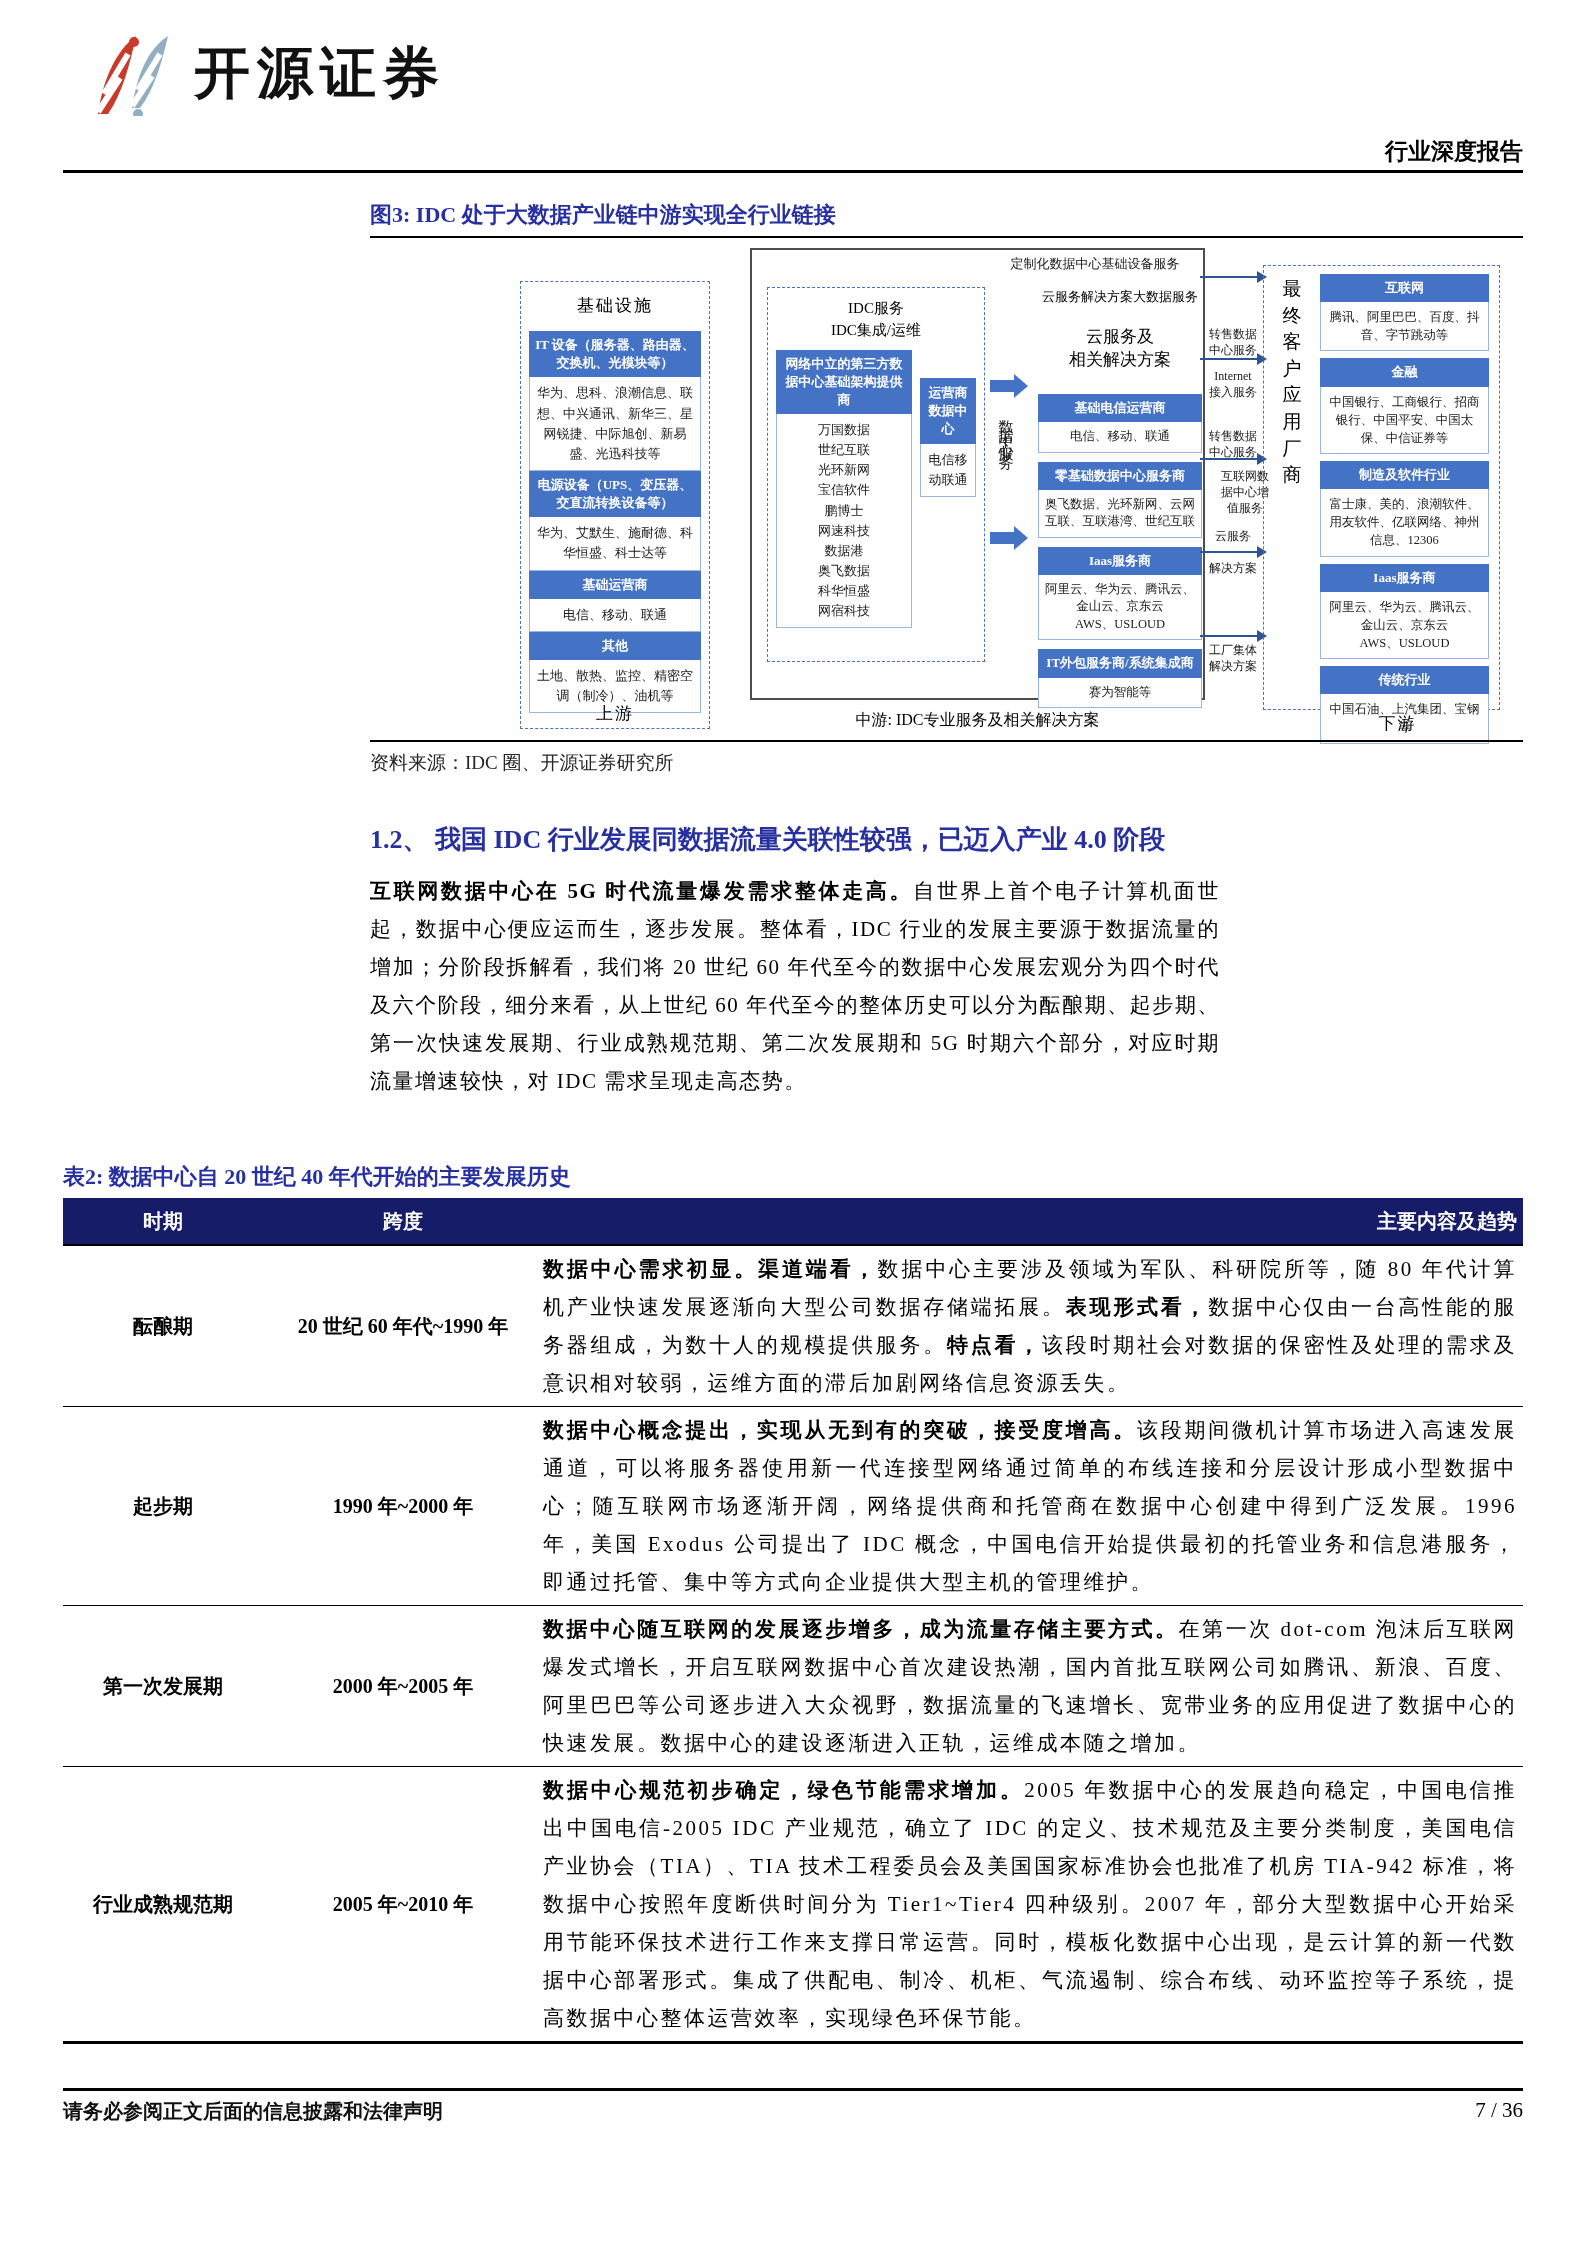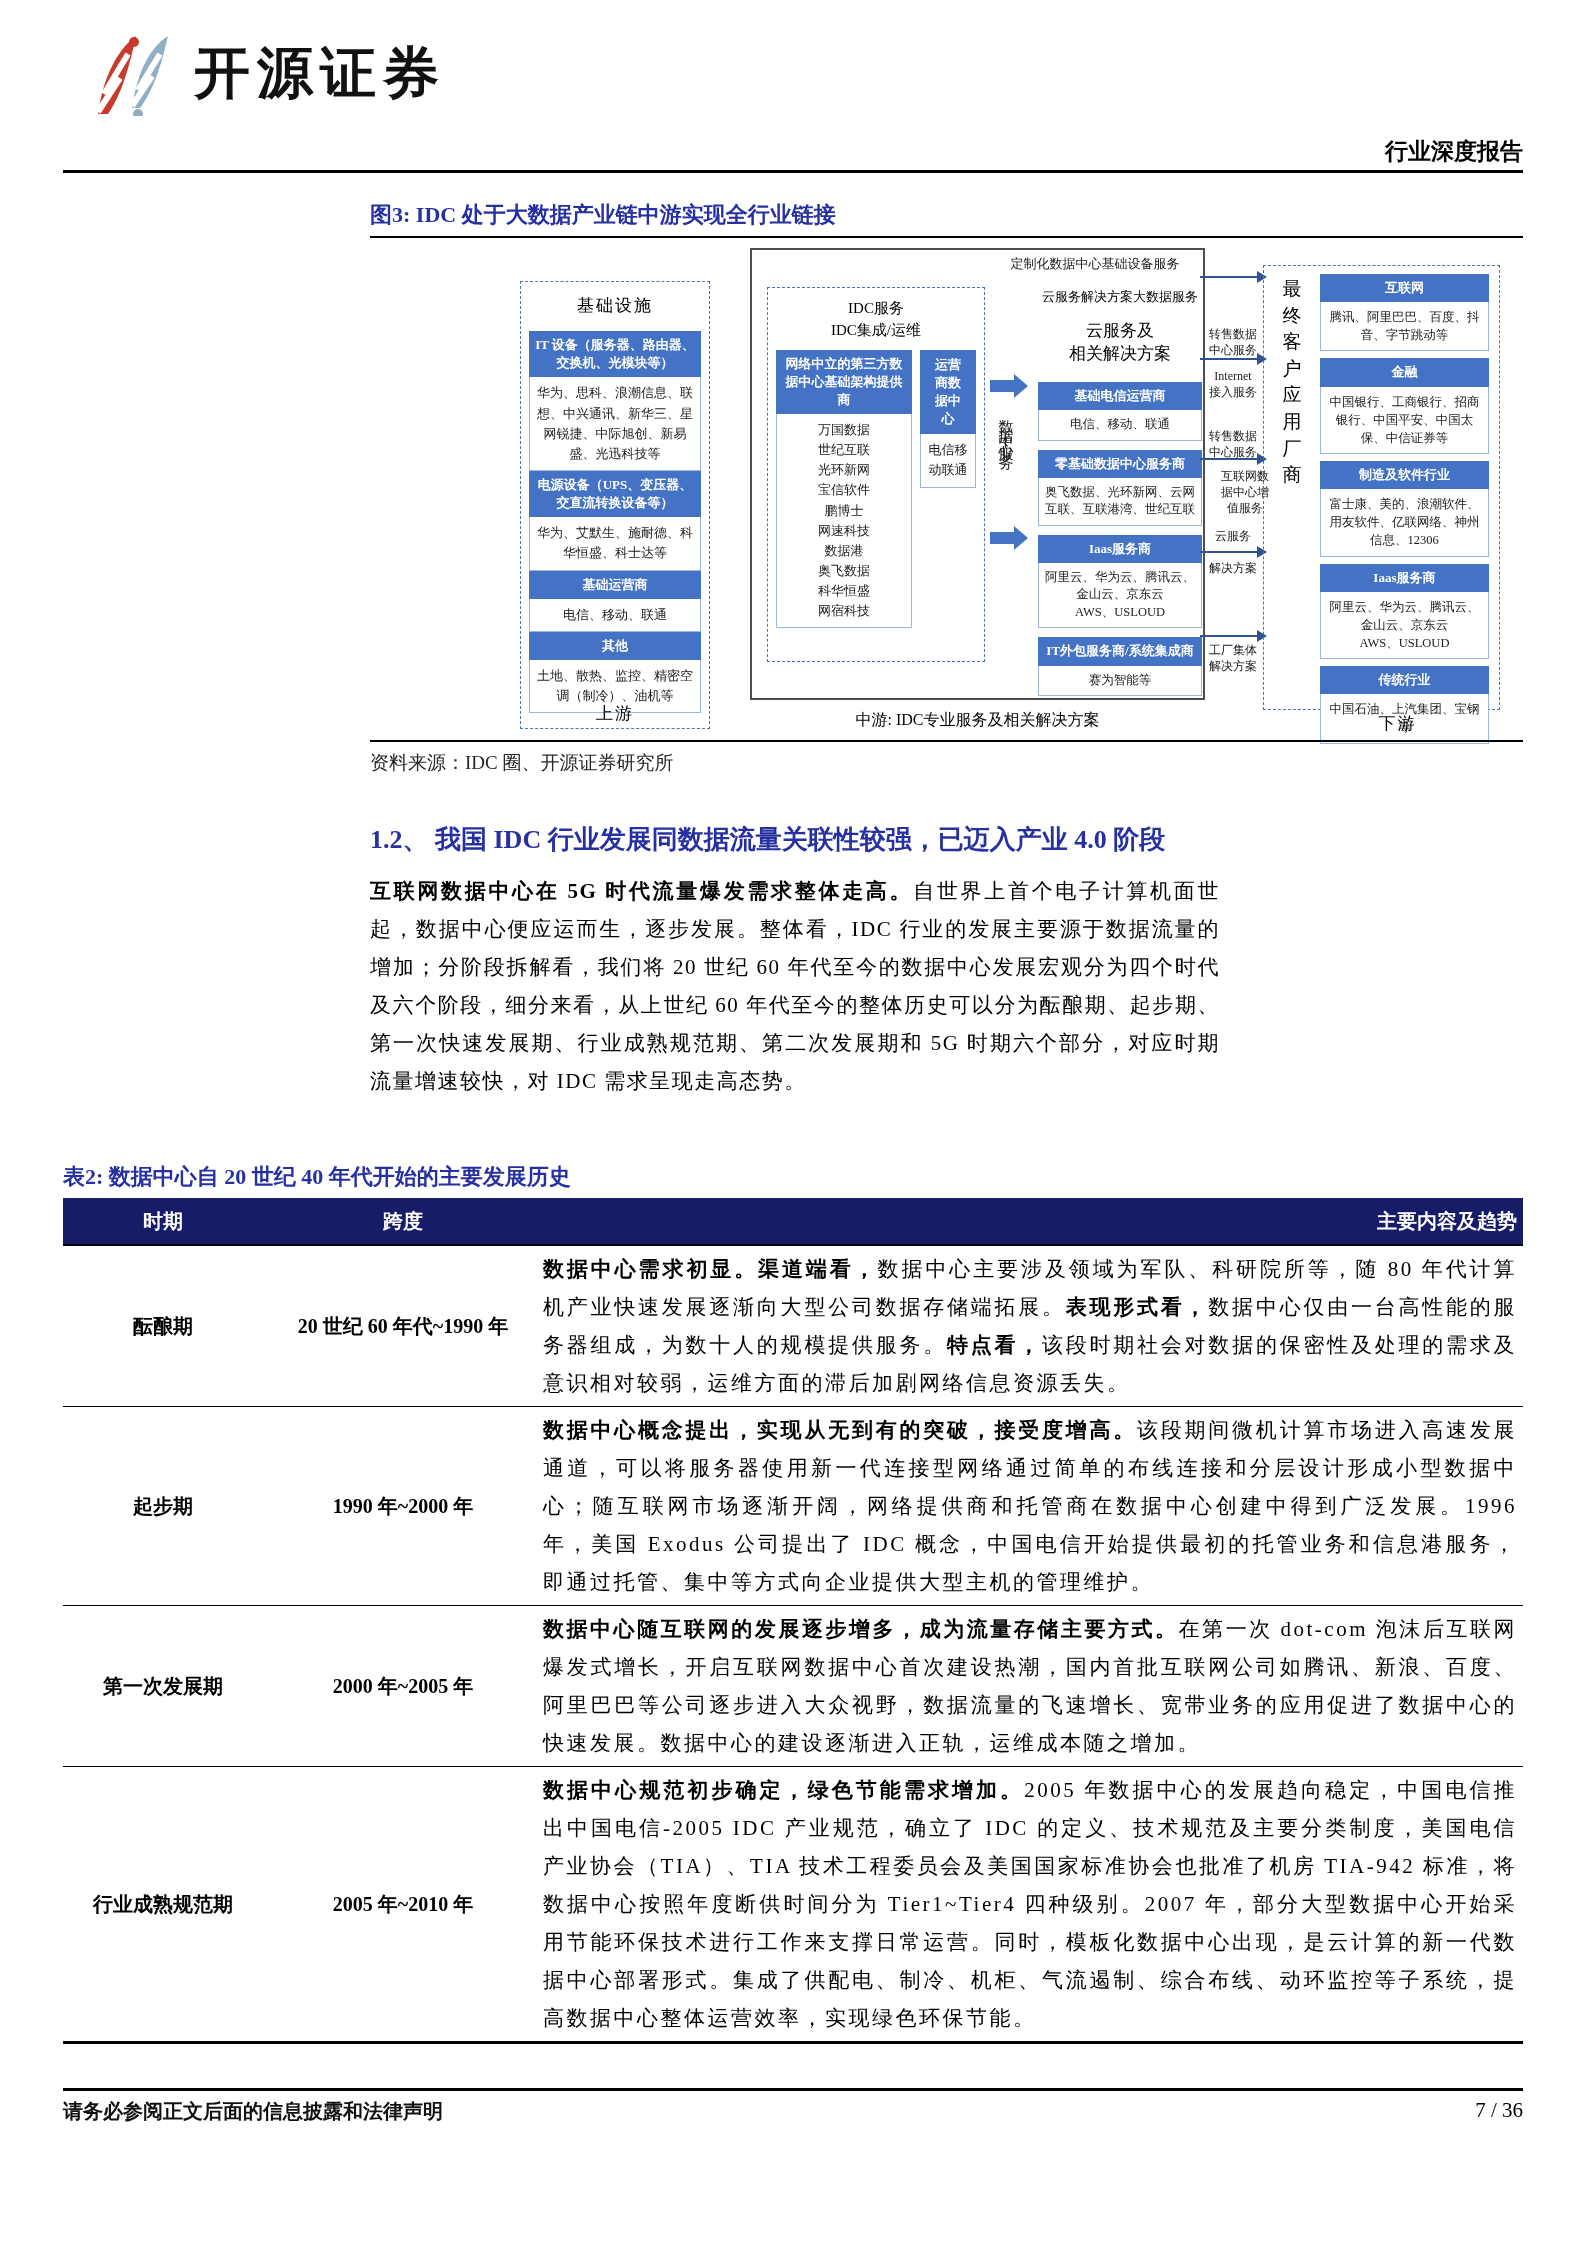--- a/index.html
+++ b/index.html
@@ -23,27 +23,27 @@
   .grp-h{background:#4472c4;color:#fff;font-weight:bold;font-size:13px;text-align:center;padding:5px 4px;line-height:1.4;}
   .grp-b{border:1px solid #9ab5e0;border-top:none;background:#fff;color:#1a1a1a;font-size:13px;text-align:center;padding:6px 3px;line-height:1.55;white-space:pre-line;}
 
   .mid-box{position:absolute;left:380px;top:8px;width:455px;height:452px;border:2px solid #4d4d4d;box-sizing:border-box;}
   .mid-top-label{position:absolute;left:233px;top:5px;width:220px;text-align:center;font-size:13px;color:#1a1a1a;}
   .idc-box{position:absolute;left:15px;top:37px;width:218px;height:375px;border:1px dashed #4a72c4;box-sizing:border-box;}
   .idc-title{text-align:center;font-size:15px;margin-top:10px;line-height:1.45;white-space:pre-line;}
   .idc-cols{display:flex;gap:8px;padding:8px 8px 0 8px;}
   .idc-neutral{flex:1;}
   .idc-carrier{flex:0 0 56px;}
-  .idc-carrier .grp-h{padding:6px 10px;}
+  .idc-carrier .grp-h{padding:6px 3px;margin-top:28px;}
   .v-label{position:absolute;left:244px;top:158px;writing-mode:vertical-rl;font-size:15px;letter-spacing:7px;color:#1a1a1a;}
   .barrow{position:absolute;width:24px;height:12px;background:#4472c4;}
   .barrow::after{content:"";position:absolute;left:24px;top:-6px;width:0;height:0;border-left:14px solid #4472c4;border-top:12px solid transparent;border-bottom:12px solid transparent;}
   .barrow1{left:238px;top:130px;}
   .barrow2{left:238px;top:282px;}
-  .cloud-col{position:absolute;left:286px;top:38px;width:164px;display:flex;flex-direction:column;gap:14px;}
+  .cloud-col{position:absolute;left:286px;top:38px;width:164px;display:flex;flex-direction:column;gap:20px;}
   .cloud-t1{text-align:center;font-size:13px;}
   .cloud-t2{text-align:center;font-size:17px;line-height:1.35;white-space:pre-line;margin-bottom:2px;}
   .cloud-col .grp-h{font-size:13px;}
   .cloud-col .grp-b{font-size:12.5px;line-height:1.4;}
 
   .conn{position:absolute;left:836px;width:54px;font-size:12px;text-align:center;color:#1a1a1a;line-height:1.35;white-space:pre-line;}
   .conn1{top:86px;}.conn2{top:128px;}.conn3{top:188px;}.conn4{top:228px;padding-left:12px;}
   .conn5{top:288px;}.conn6{top:320px;}.conn7{top:402px;}
   .aline{position:absolute;left:830px;width:58px;height:2px;background:#2f5496;}
   .aline::after{content:"";position:absolute;right:-9px;top:-5px;width:0;height:0;border-left:10px solid #2f5496;border-top:6px solid transparent;border-bottom:6px solid transparent;}

